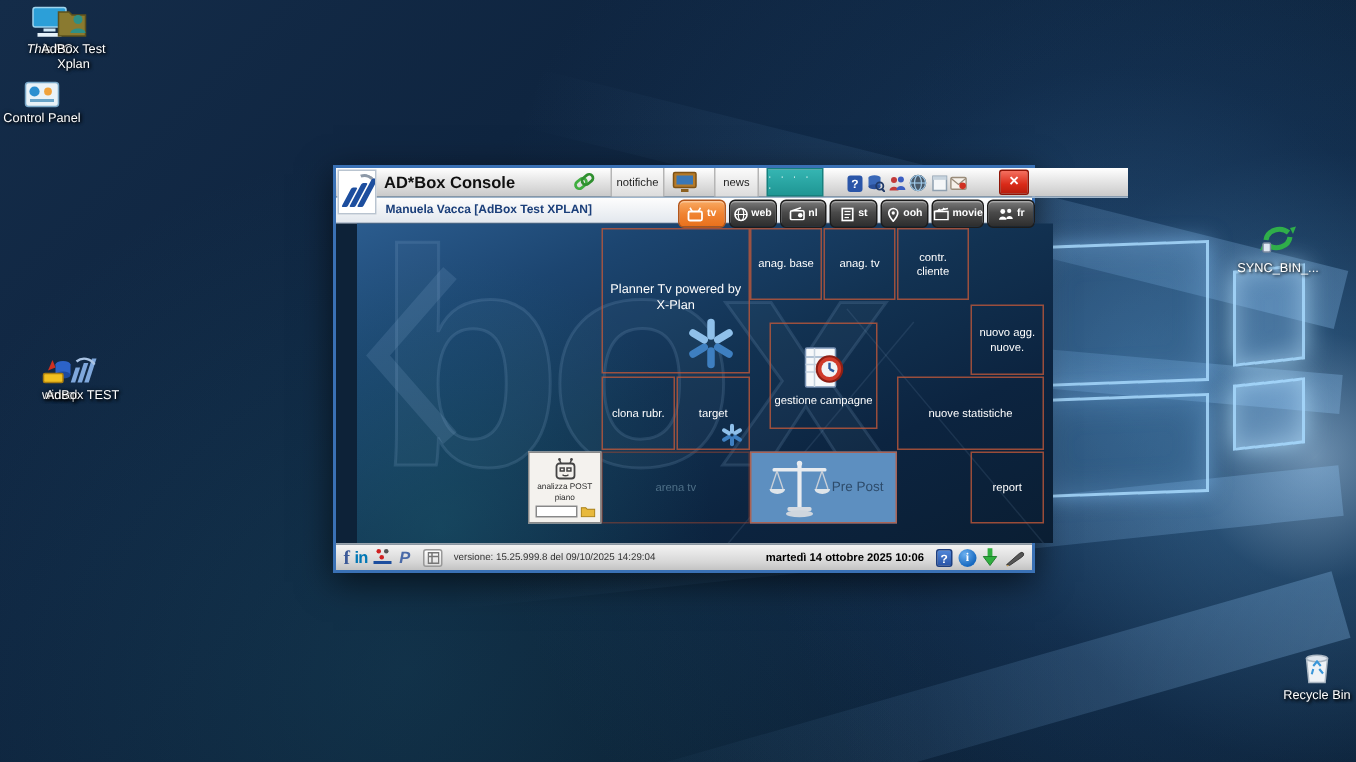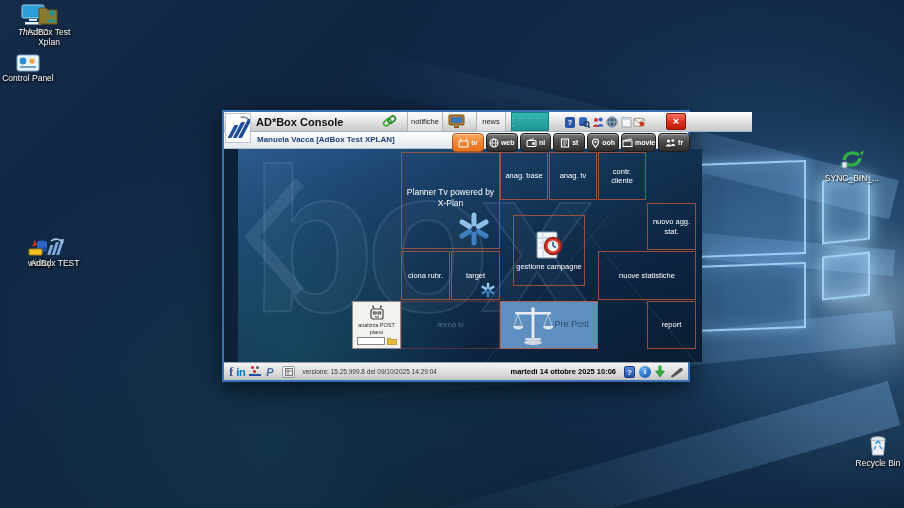--- a/index.html
+++ b/index.html
@@ -368,21 +368,21 @@
         <span>anag. base</span>
       </div>
       <div class="tile" style="left:360px; top:3px; width:48px; height:48px;">
         <span>contr. cliente</span>
       </div>
       <div class="tile" style="left:311px; top:3px; width:48px; height:48px;">
         <span>anag. tv</span>
       </div>
 
       <div class="tile" style="left:409px; top:54px; width:49px; height:47px;">
-        <span>nuovo agg. stat.</span>
+        <span>nuovo agg. nuove.</span>
       </div>
       <div class="tile gest" style="left:275px; top:66px; width:72px; height:71px;">
         <svg width="30" height="30" viewBox="0 0 30 30">
           <rect x="3" y="2" width="20" height="26" rx="1" fill="#f6f8fa" stroke="#7a93b5"></rect>
           <line x1="3" y1="8" x2="23" y2="8" stroke="#9ab0c8"></line>
             <line x1="3" y1="13" x2="23" y2="13" stroke="#c5d2de"></line>
           <line x1="3" y1="18" x2="23" y2="18" stroke="#c5d2de"></line>
             <line x1="9" y1="2" x2="9" y2="28" stroke="#c5d2de"></line>
           <circle cx="19" cy="16" r="8.5" fill="#cf3a2a" stroke="#8f1f14" stroke-width="1.4"></circle>
           <circle cx="19" cy="16" r="5.4" fill="#f1f3f5"></circle>

